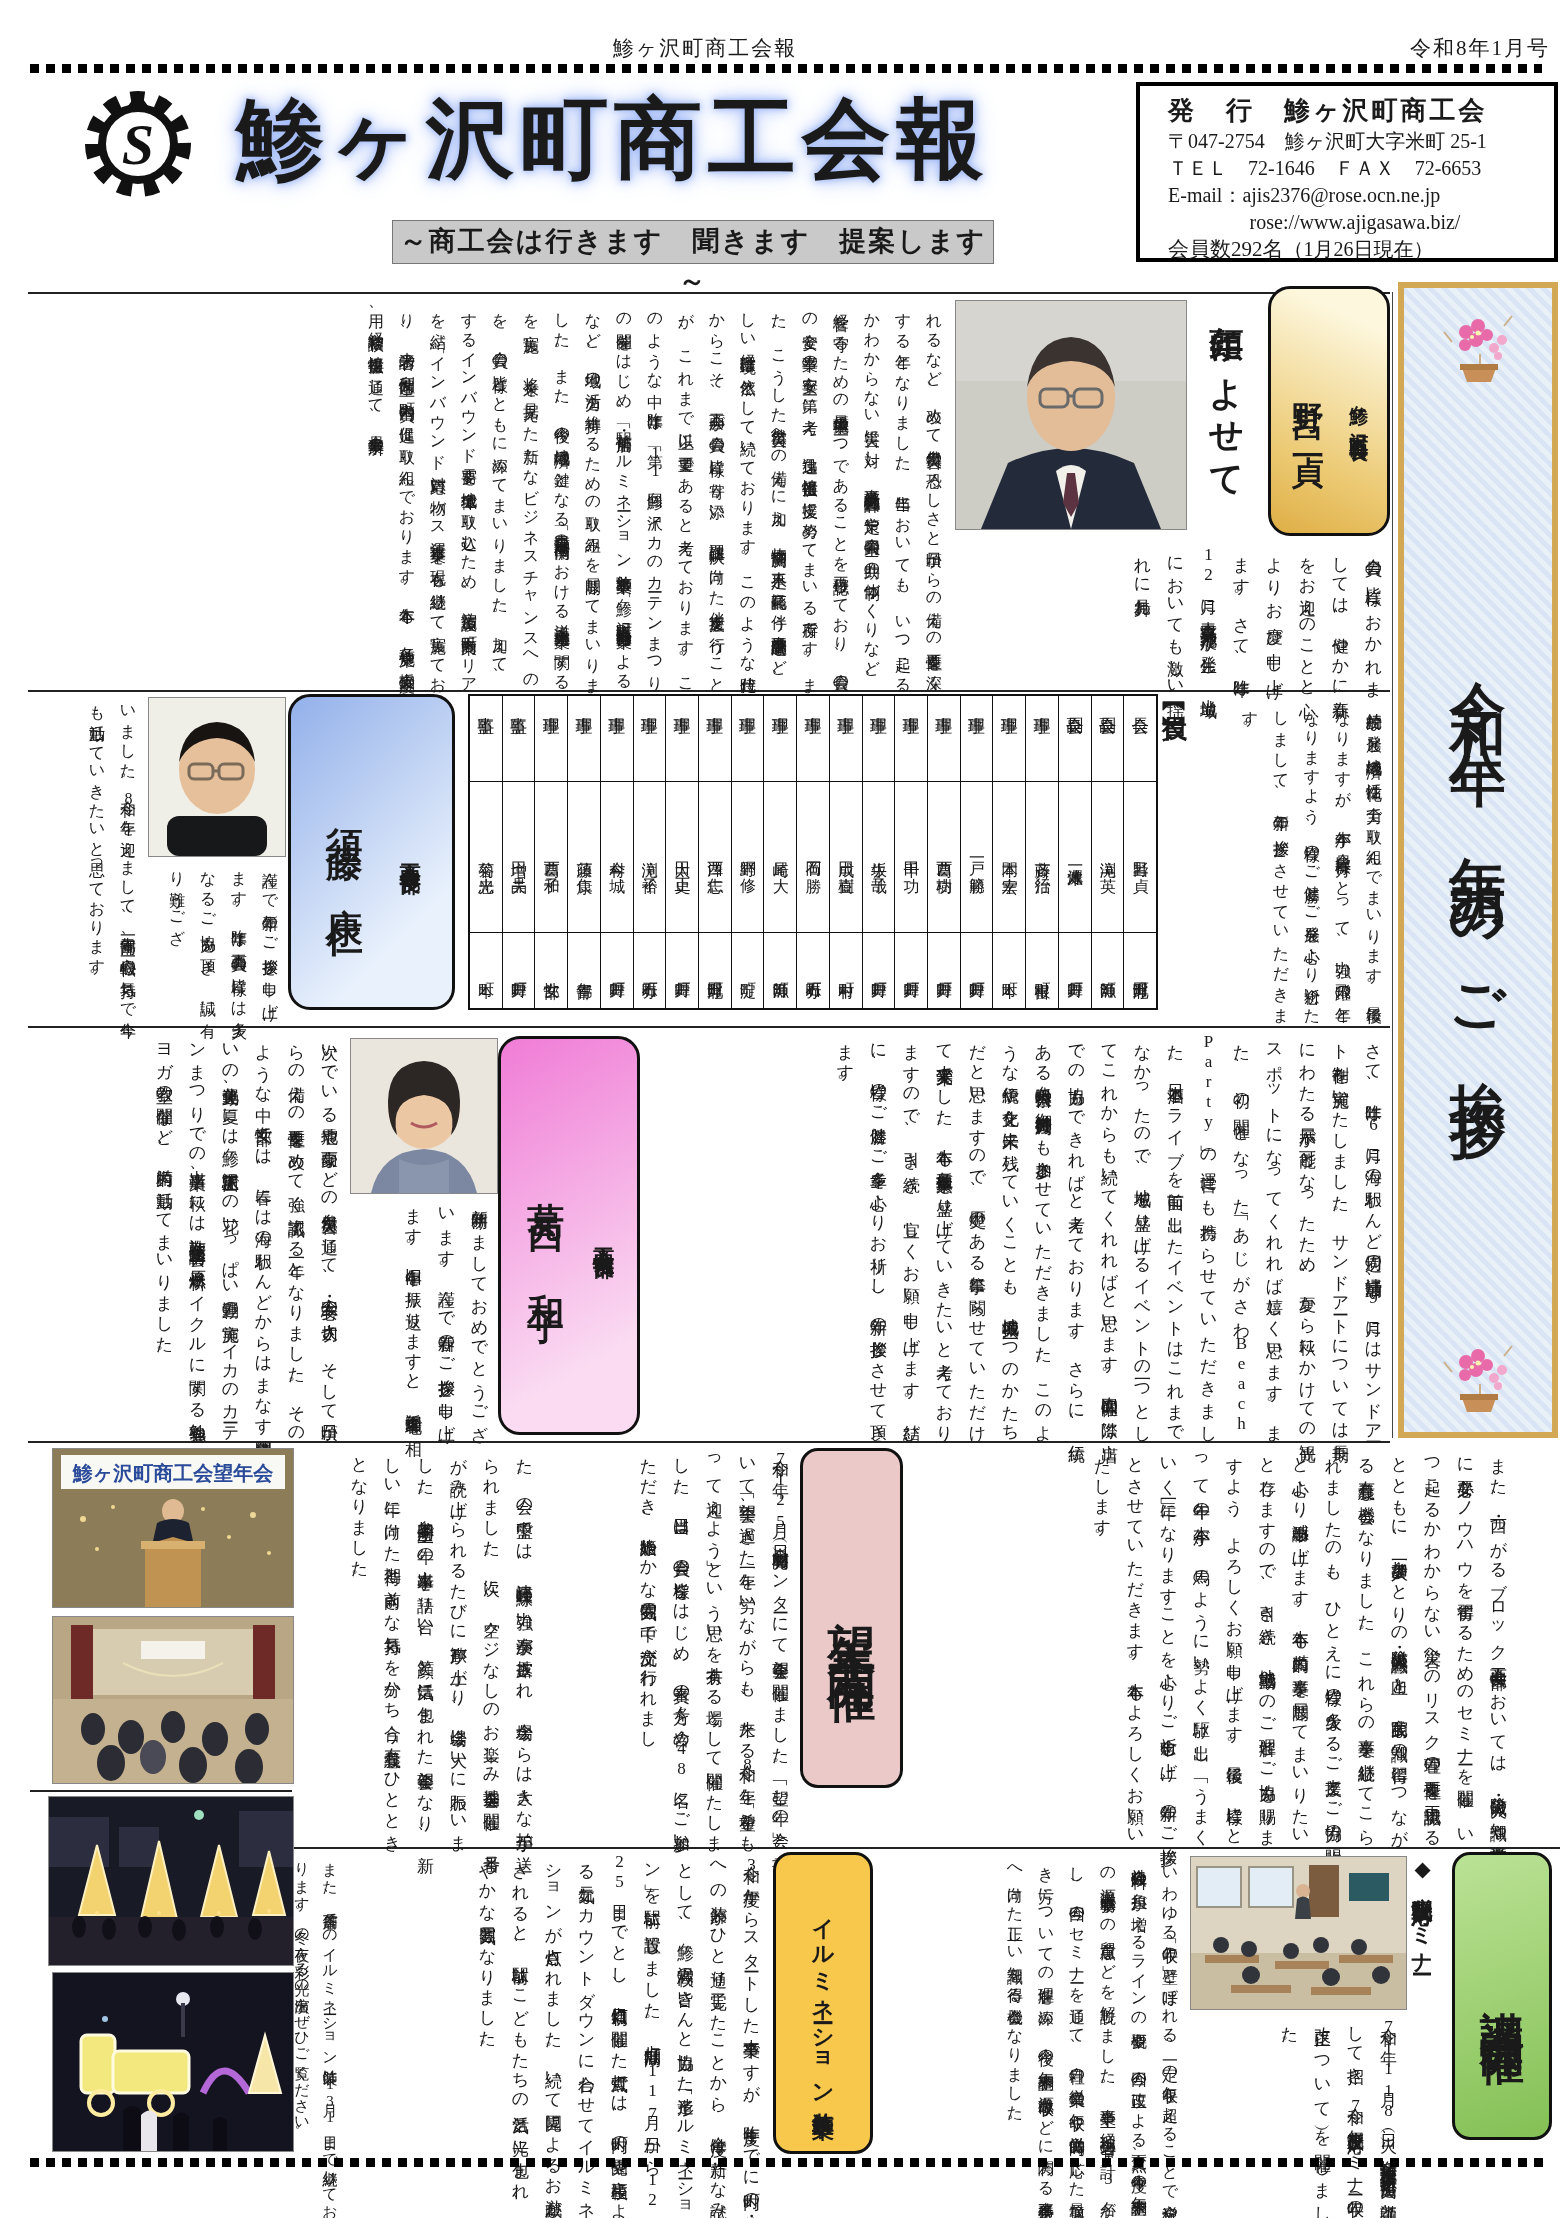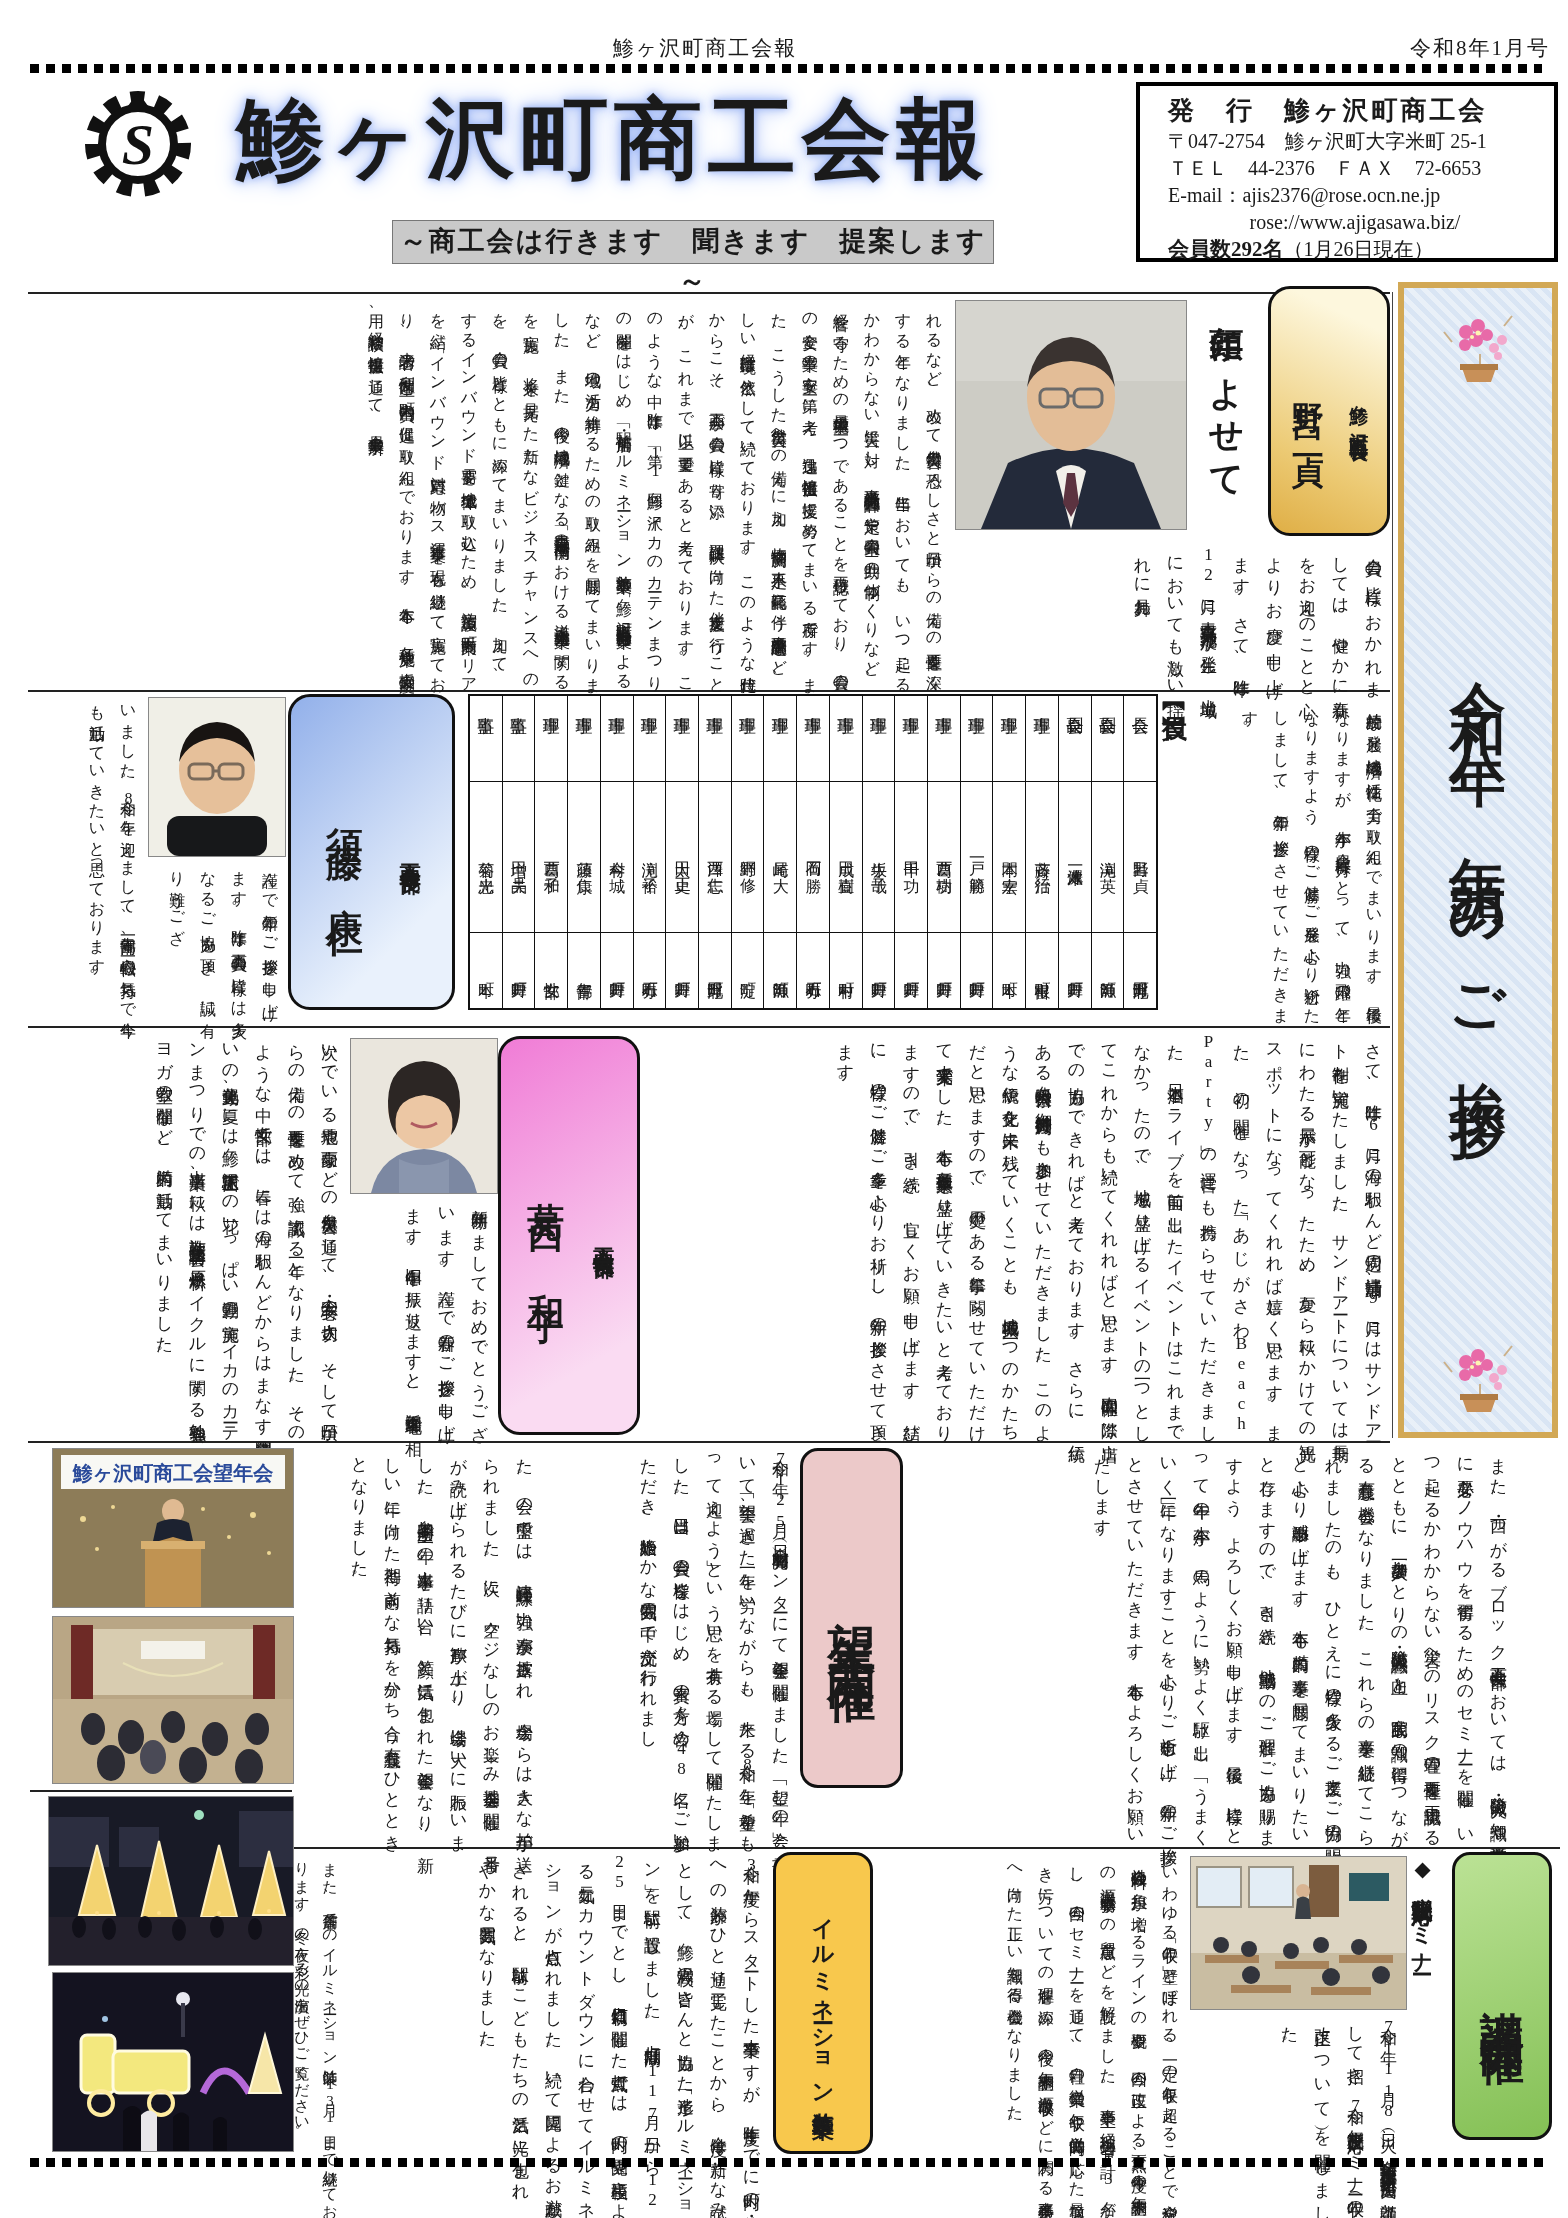--- a/index.html
+++ b/index.html
@@ -18,21 +18,21 @@
   
   .runhead{font-size:21px;letter-spacing:2px;}
   
   .mast{font-size:88px;font-weight:bold;letter-spacing:6px;white-space:nowrap;
         text-shadow:0 0 6px #9db6f5,0 0 14px #aac0f7,0 0 26px #c2d2fa;}
   .slogan{background:#c9c9c9;border:1px solid #777;font-family:"Liberation Sans","DejaVu Sans",sans-serif;
           font-weight:bold;font-size:27px;text-align:center;line-height:40px;letter-spacing:2px;}
   .pubbox{border:4px solid #000;background:#fff;padding:8px 12px 6px 12px;box-sizing:border-box;}
   .publine{font-size:20px;line-height:27px;white-space:nowrap;}
   .pub1{font-size:26px;font-weight:bold;letter-spacing:3px;line-height:34px;}
-  .pubbold{font-weight:bold;font-size:21px;}
+  .pubbold{font-weight:normal;font-size:21px;}
   
   .banner{background:#dde8f5;background-image:repeating-linear-gradient(45deg,rgba(255,255,255,.35) 0 5px,rgba(205,220,240,.25) 5px 10px);
           border:6px solid #d2a855;box-sizing:border-box;display:flex;flex-direction:column;align-items:center;justify-content:space-between;padding:14px 0;}
   .banner-title{font-size:56px;font-weight:bold;letter-spacing:24px;line-height:1;}
   
   .namebox{border:3px solid #111;border-radius:22px;box-sizing:border-box;display:flex;flex-direction:row-reverse;
            align-items:center;justify-content:space-evenly;}
   .gold{background:linear-gradient(205deg,#fdf7dd 15%,#ecca74 70%,#dfae45);}
   .bluebox{background:linear-gradient(135deg,#92b0ea,#e9f1fc 75%);}
   .pinkbox{background:linear-gradient(150deg,#f07cd6,#fadbf2 80%);}
@@ -74,21 +74,21 @@
     <circle cx="80" cy="60" r="36" fill="none" stroke="#111" stroke-width="8"></circle>
     <path d="M80 8 l-10 14 h20 z" fill="#111"></path>
     <text x="80" y="80" text-anchor="middle" font-size="58" font-weight="bold" font-style="italic" font-family="Liberation Serif, serif" fill="#111">S</text>
   </svg>
   <div class="abs mast" style="left:236px;top:80px;">鯵ヶ沢町商工会報</div>
   <div class="abs slogan" style="left:392px;top:220px;width:600px;height:42px;">～商工会は行きます　聞きます　提案します～</div>
 
   <div class="abs pubbox" style="left:1136px;top:82px;width:422px;height:180px;padding-left:28px;">
     <div class="publine pub1"><span>発　行</span>　<span>鯵ヶ沢町商工会</span></div>
     <div class="publine">〒047-2754　鯵ヶ沢町大字米町 25-1</div>
-    <div class="publine">ＴＥＬ　44-2376　ＦＡＸ　72-6653</div>
+    <div class="publine">ＴＥＬ　72-1646　ＦＡＸ　72-6653</div>
     <div class="publine">E-mail：ajis2376@rose.ocn.ne.jp</div>
     <div class="publine" style="text-align:center;">rose://www.ajigasawa.biz/</div>
     <div class="publine"><span class="pubbold">会員数292名</span><span>（1月26日現在）</span></div>
   </div>
 
   <div class="abs banner" style="left:1398px;top:282px;width:160px;height:1156px;">
     <svg width="92" height="86" viewBox="0 0 92 86">
       <path d="M30 66 h34 l-5 14 h-24 z" fill="#c89058"></path>
         <rect x="28" y="62" width="38" height="6" fill="#b07c44"></rect>
       <g fill="#e86aa8">

